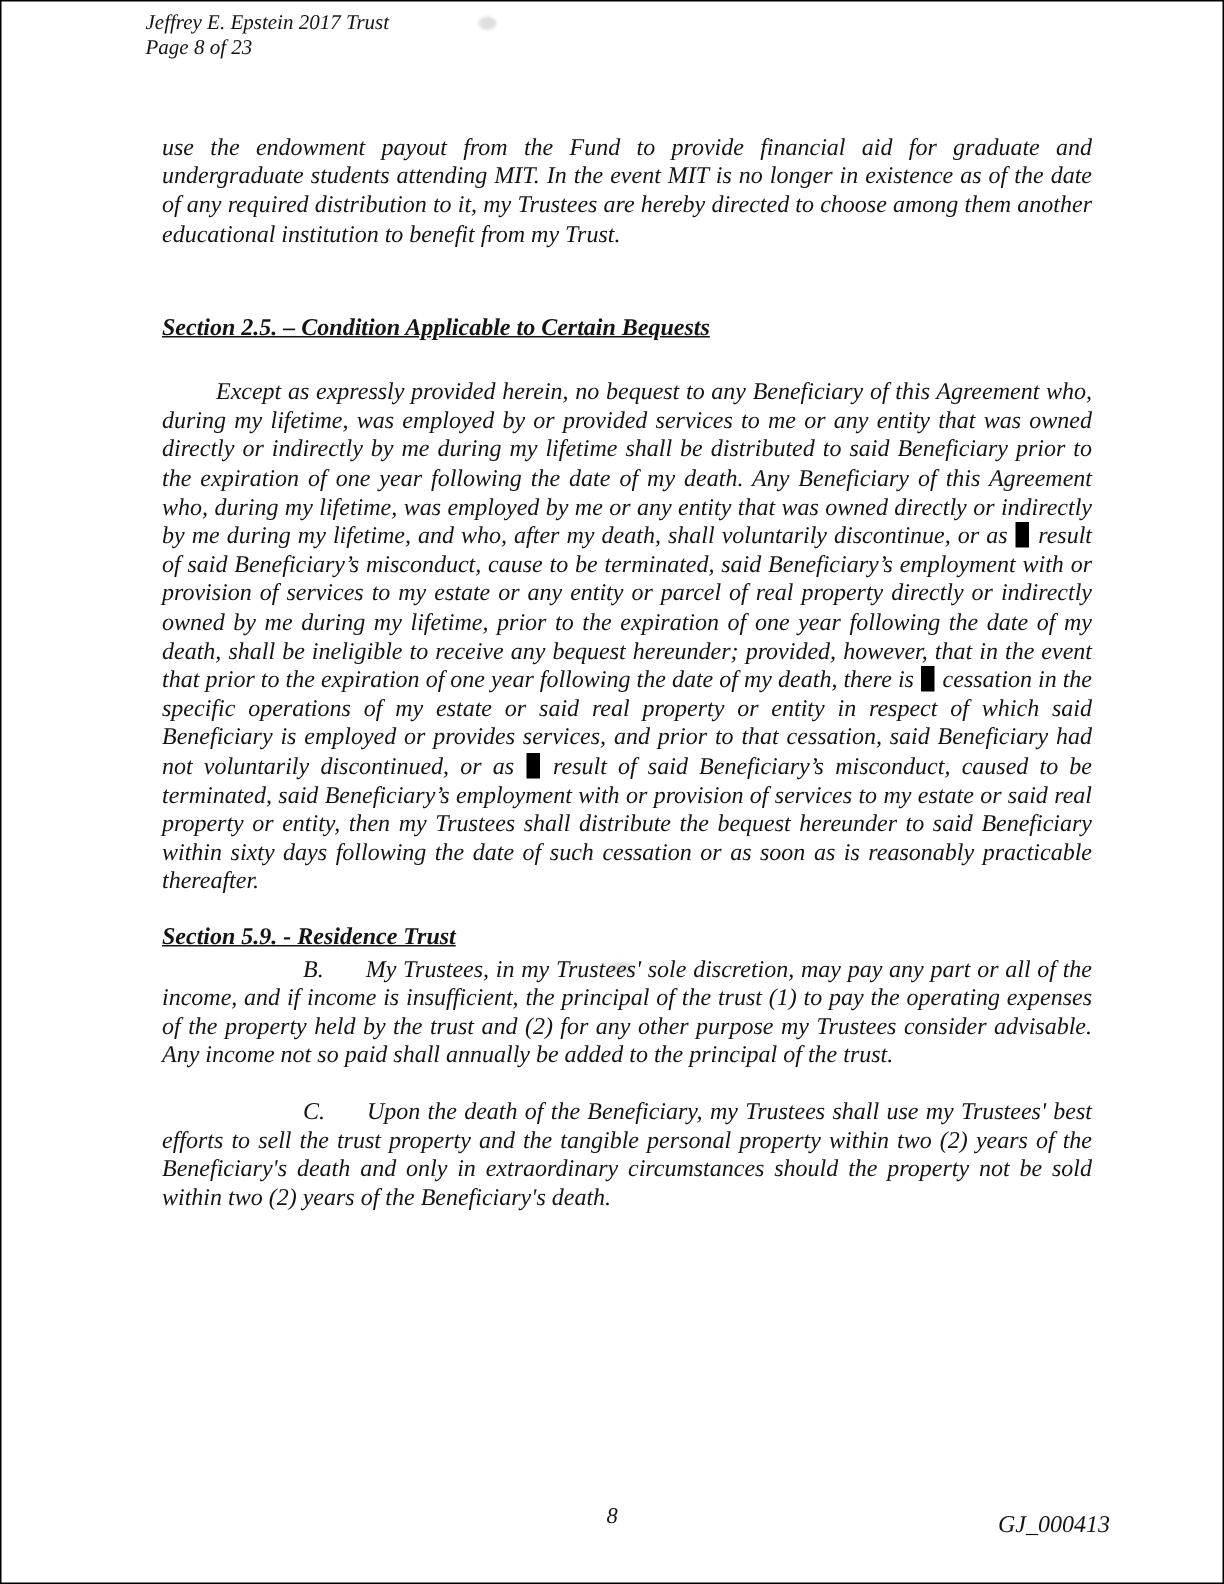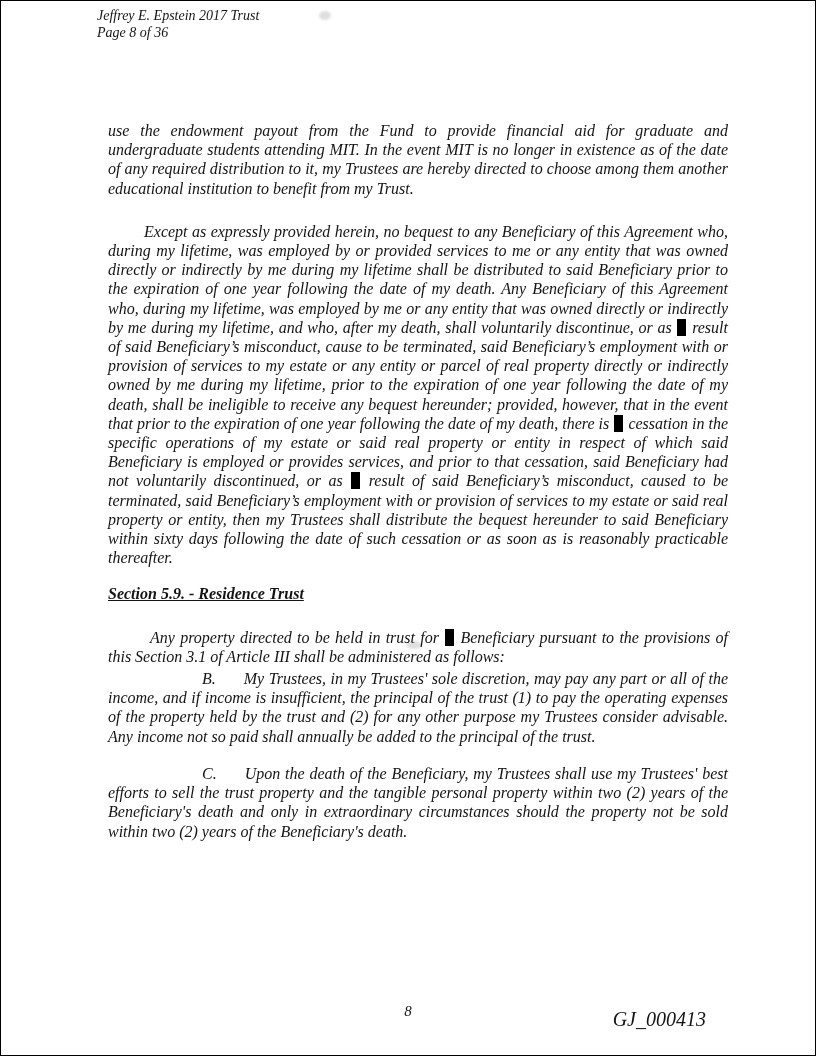--- a/index.html
+++ b/index.html
@@ -12,21 +12,21 @@
   .page {
     position:absolute; left:0; top:0; width:816px; height:1056px;
     background:#ffffff; border:1px solid #000; overflow:hidden;
   }
   .header {
     position:absolute; left:96px; top:7px;
     font-size:14px; line-height:16.5px;
   }
   .content {
     position:absolute; left:107px; top:88px; width:620px;
-    font-size:16px; line-height:19.2px;margin-top:32px;
+    font-size:16px; line-height:19.2px;
   }
   p.para { text-align:justify; }
   .heading {
     font-weight:bold; text-decoration:underline;
     font-size:16px;
   }
   .sec25-heading { margin-top:43px; }
   .sec25-para { margin-top:24px; text-indent:36px; }
   .art3-heading { margin-top:29px; text-align:center; font-weight:bold; font-size:16px; }
   .art3-heading .underlined { text-decoration:underline; }
@@ -42,50 +42,50 @@
   .redaction.wide {
     width:24px; height:19px; vertical-align:-4px; margin:0 2px;
     background:linear-gradient(90deg,#000 0 6.5px,#fff 6.5px 8px,#000 8px 14.5px,#fff 14.5px 16px,#000 16px 24px);
   }
   .tabspace { display:inline-block; }
   .footer-page {
     position:absolute; left:0; top:1002px; width:100%;
     text-align:center; font-size:15px;
   }
   .bates {
-    position:absolute; right:109px; top:1007px; font-size:20px;
+    position:absolute; right:75px; top:1007px; font-size:16px;
   }
   .artifact { position:absolute; background:#c6c6c6; opacity:.55; border-radius:50%; filter:blur(1px); }
   .artifact.a1 { left:318px; top:10px; width:12px; height:9px; }
   .artifact.a2 { left:405px; top:640px; width:16px; height:8px; }
 </style>
 </head>
 <body>
 
 <div class="page">
 
   <div class="header">
     <div>Jeffrey E. Epstein 2017 Trust</div>
-    <div>Page 8 of 36</div>
+    <div>Page 8 of 23</div>
   </div>
 
   <span class="artifact a1"></span>
   <span class="artifact a2"></span>
 
   <div class="content">
 
     <p class="para">use the endowment payout from the Fund to provide financial aid for graduate and undergraduate students attending MIT. In the event MIT is no longer in existence as of the date of any required distribution to it, my Trustees are hereby directed to choose among them another educational institution to benefit from my Trust.</p>
 
+    <p class="heading sec25-heading">Section 2.5. – Condition Applicable to Certain Bequests</p>
 
     <p class="para sec25-para">Except as expressly provided herein, no bequest to any Beneficiary of this Agreement who, during my lifetime, was employed by or provided services to me or any entity that was owned directly or indirectly by me during my lifetime shall be distributed to said Beneficiary prior to the expiration of one year following the date of my death. Any Beneficiary of this Agreement who, during my lifetime, was employed by me or any entity that was owned directly or indirectly by me during my lifetime, and who, after my death, shall voluntarily discontinue, or as <span class="redaction"></span> result of said Beneficiary’s misconduct, cause to be terminated, said Beneficiary’s employment with or provision of services to my estate or any entity or parcel of real property directly or indirectly owned by me during my lifetime, prior to the expiration of one year following the date of my death, shall be ineligible to receive any bequest hereunder; provided, however, that in the event that prior to the expiration of one year following the date of my death, there is <span class="redaction"></span> cessation in the specific operations of my estate or said real property or entity in respect of which said Beneficiary is employed or provides services, and prior to that cessation, said Beneficiary had not voluntarily discontinued, or as <span class="redaction"></span> result of said Beneficiary’s misconduct, caused to be terminated, said Beneficiary’s employment with or provision of services to my estate or said real property or entity, then my Trustees shall distribute the bequest hereunder to said Beneficiary within sixty days following the date of such cessation or as soon as is reasonably practicable thereafter.</p>
 
 
     <p class="heading sec31-heading">Section 5.9. - Residence Trust</p>
 
-    <p class="para sec31-intro">Any property directed to be held in trust for <span class="redaction"></span> Beneficiary pursuant to the provisions of this Section 3.1 of Article III shall be administered as follows:</p>
 
 
     <p class="para sub-b">B.<span class="tabspace" style="width: 28px;"></span>My Trustees, in my Trustees' sole discretion, may pay any part or all of the income, and if income is insufficient, the principal of the trust (1) to pay the operating expenses of the property held by the trust and (2) for any other purpose my Trustees consider advisable. Any income not so paid shall annually be added to the principal of the trust.</p>
 
     <p class="para sub-c">C.<span class="tabspace" style="width: 28px;"></span>Upon the death of the Beneficiary, my Trustees shall use my Trustees' best efforts to sell the trust property and the tangible personal property within two (2) years of the Beneficiary's death and only in extraordinary circumstances should the property not be sold within two (2) years of the Beneficiary's death.</p>
 
   </div>
 
   <div class="footer-page">8</div>
 

